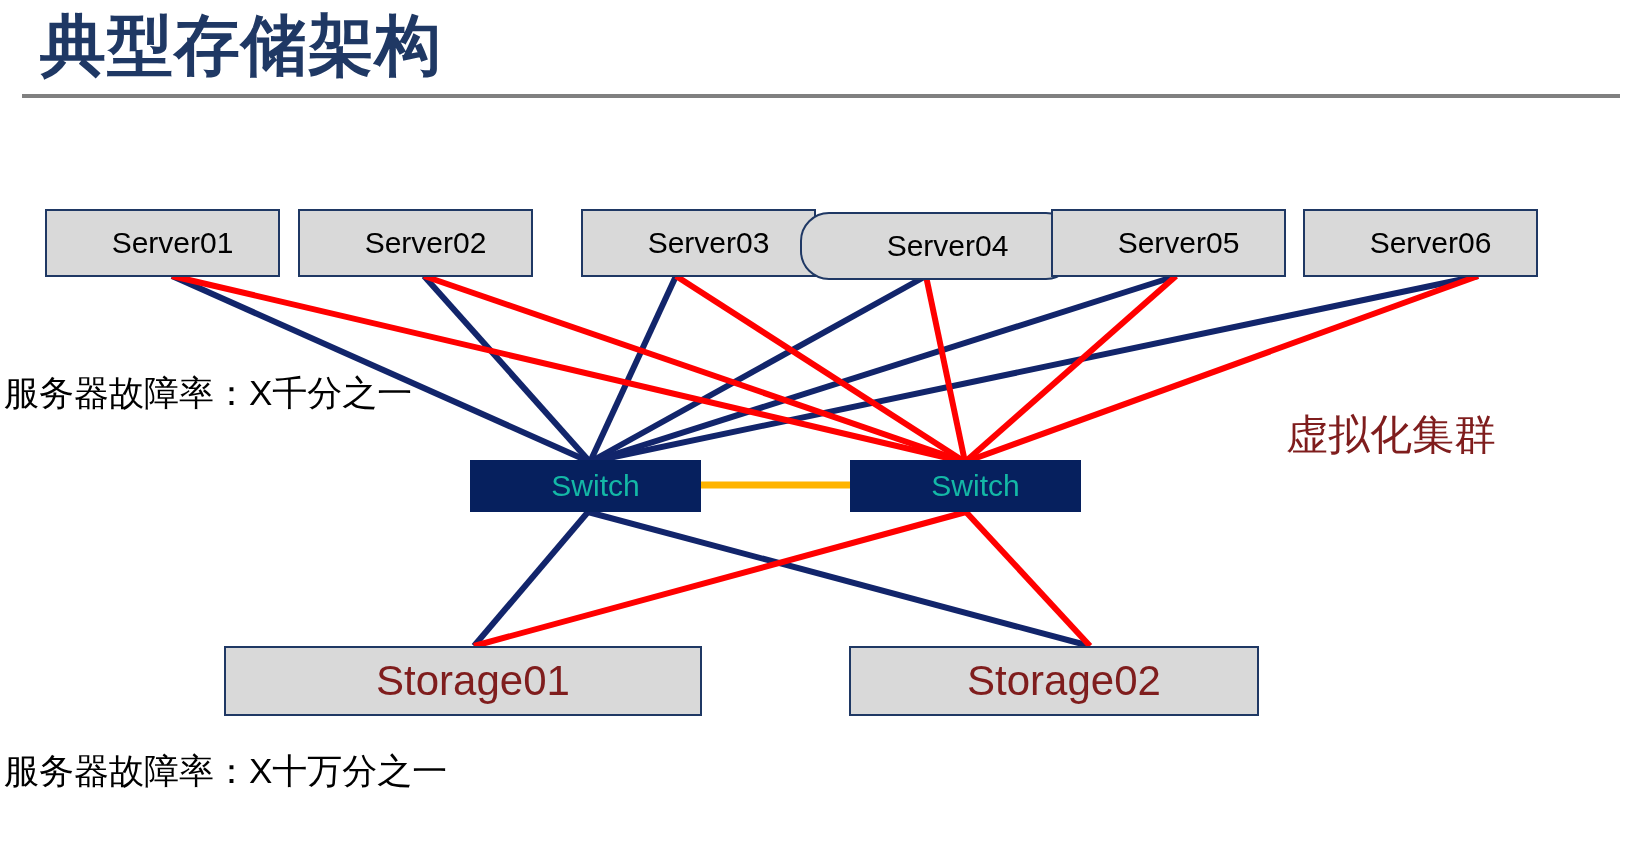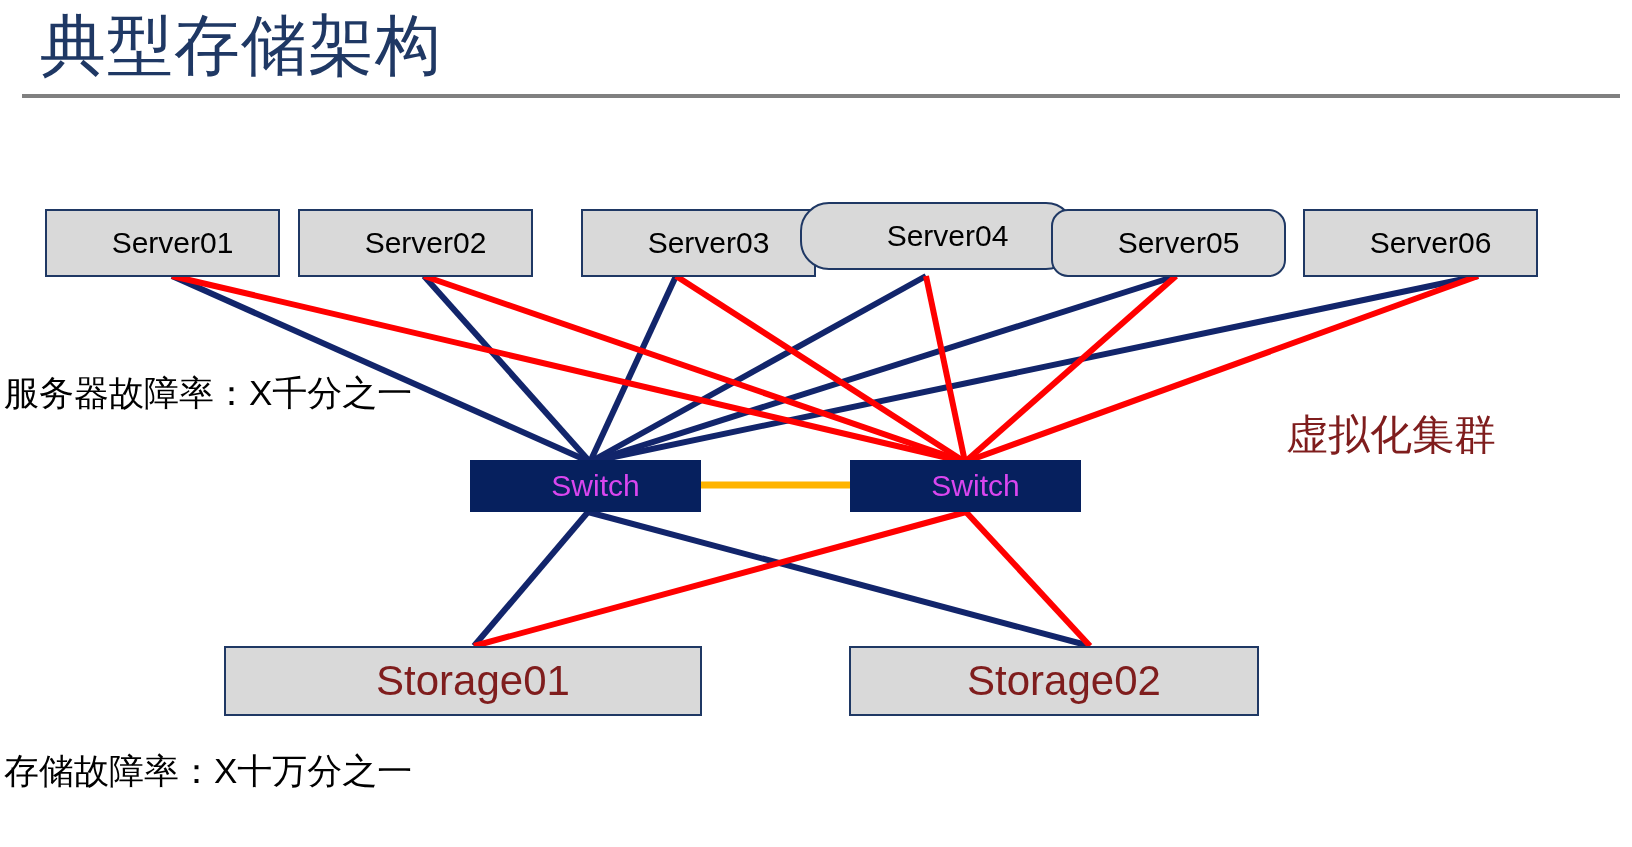--- a/index.html
+++ b/index.html
@@ -18,21 +18,21 @@
     overflow: hidden;
   }
 
   
   #slide-title {
     position: absolute;
     left: 40px;
     top: 2px;
     font-size: 66px;
     line-height: 86px;
-    font-weight: normal;
+    font-weight: bold;
     color: #1F3864;
     letter-spacing: 1px;
     white-space: nowrap;
   }
   #title-rule {
     position: absolute;
     left: 22px;
     top: 94px;
     width: 1598px;
     height: 4px;
@@ -61,21 +61,21 @@
   .node.server {
     background: #D9D9D9;
     border: 2px solid #1F3864;
     font-size: 30px;
     color: #000000;
     height: 68px;
   }
   .node.switch {
     background: #06205E;
     border: none;
-    color: #d946ef;
+    color: #14b8a6;
     font-size: 30px;
     height: 52px;
   }
   .node.storage {
     background: #D9D9D9;
     border: 2px solid #1F3864;
     font-size: 42px;
     color: #7f1d1d;
     height: 70px;
   }
@@ -139,24 +139,24 @@
 
   <div class="node server" style="left:45px; top:209px; width:235px;">
     <span>Server01</span>
   </div>
   <div class="node server" style="left:298px; top:209px; width:235px;">
     <span>Server02</span>
   </div>
   <div class="node server" style="left:549px; top:209px; width:235px;margin-left:32px;">
     <span>Server03</span>
   </div>
-  <div class="node server" style="left:800px; top:202px; width:275px;border-radius:29px;">
+  <div class="node server" style="left:800px; top:212px; width:275px;border-radius:29px;">
     <span>Server04</span>
   </div>
-  <div class="node server" style="left:1051px; top:209px; width:235px;border-radius:17px;">
+  <div class="node server" style="left:1051px; top:209px; width:235px;">
     <span>Server05</span>
   </div>
   <div class="node server" style="left:1303px; top:209px; width:235px;">
     <span>Server06</span>
   </div>
 
   <div class="node switch" style="left:470px; top:460px; width:231px;">
     <span>Switch</span>
   </div>
   <div class="node switch" style="left:850px; top:460px; width:231px;">
@@ -164,19 +164,19 @@
   </div>
 
   <div class="node storage" style="left:224px; top:646px; width:478px;">
     <span>Storage01</span>
   </div>
   <div class="node storage" style="left:849px; top:646px; width:410px;">
     <span>Storage02</span>
   </div>
 
   <div class="annot" id="annot-server-rate">服务器故障率：X千分之一</div>
-  <div class="annot" id="annot-storage-rate">存储故障率：X十万分之一</div>
+  <div class="annot" id="annot-storage-rate">服务器故障率：X十万分之一</div>
 
   <div id="cluster-note">
     <div>虚拟化集群</div>
   </div>
 
 </div>
 
 </body></html>

